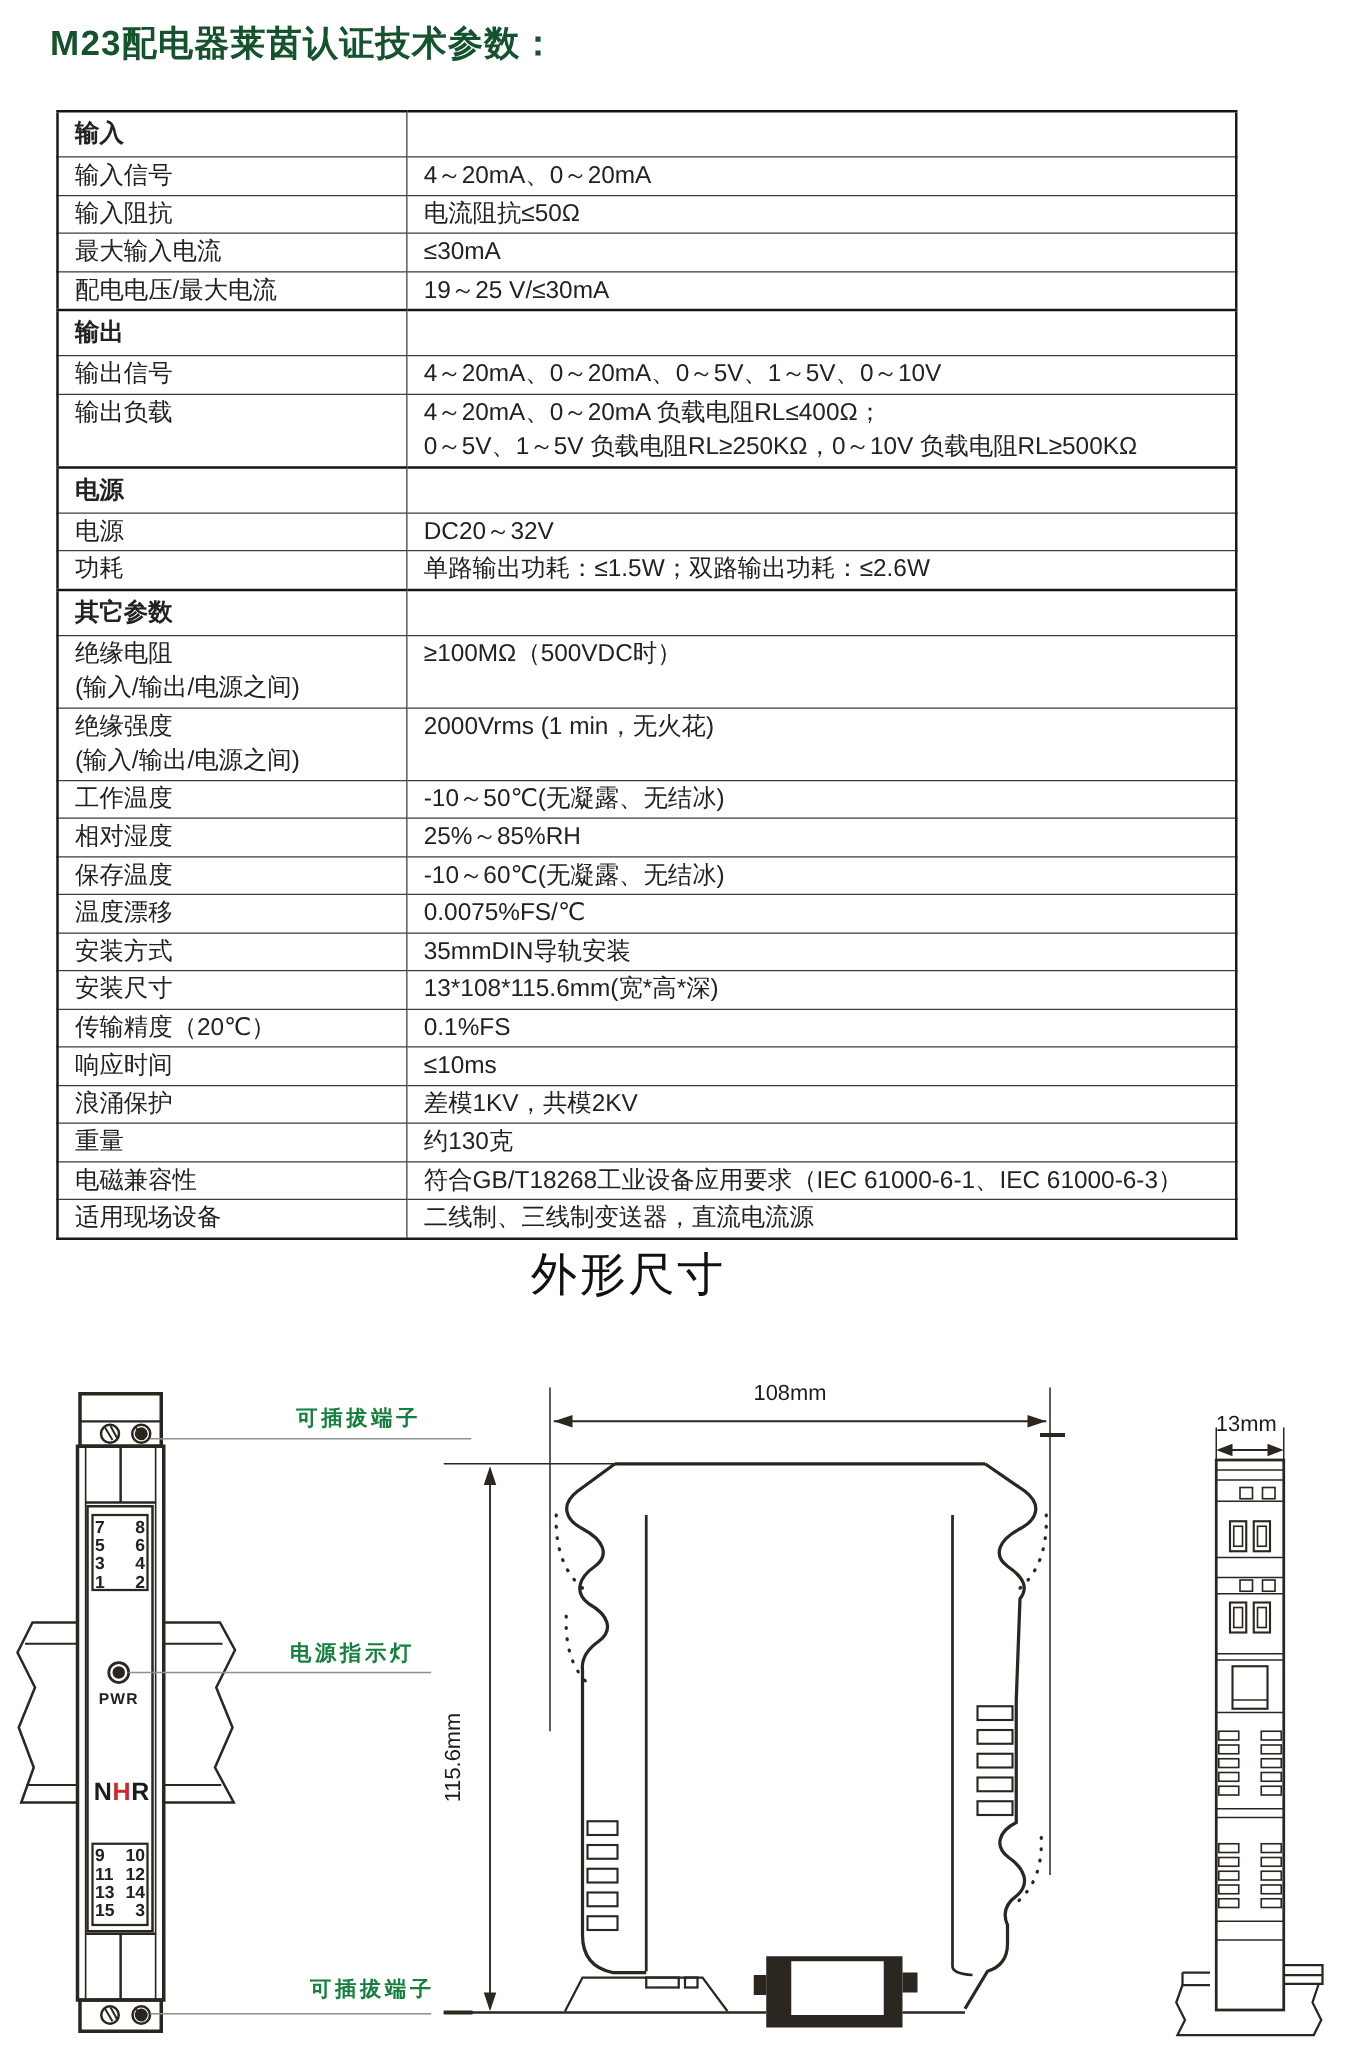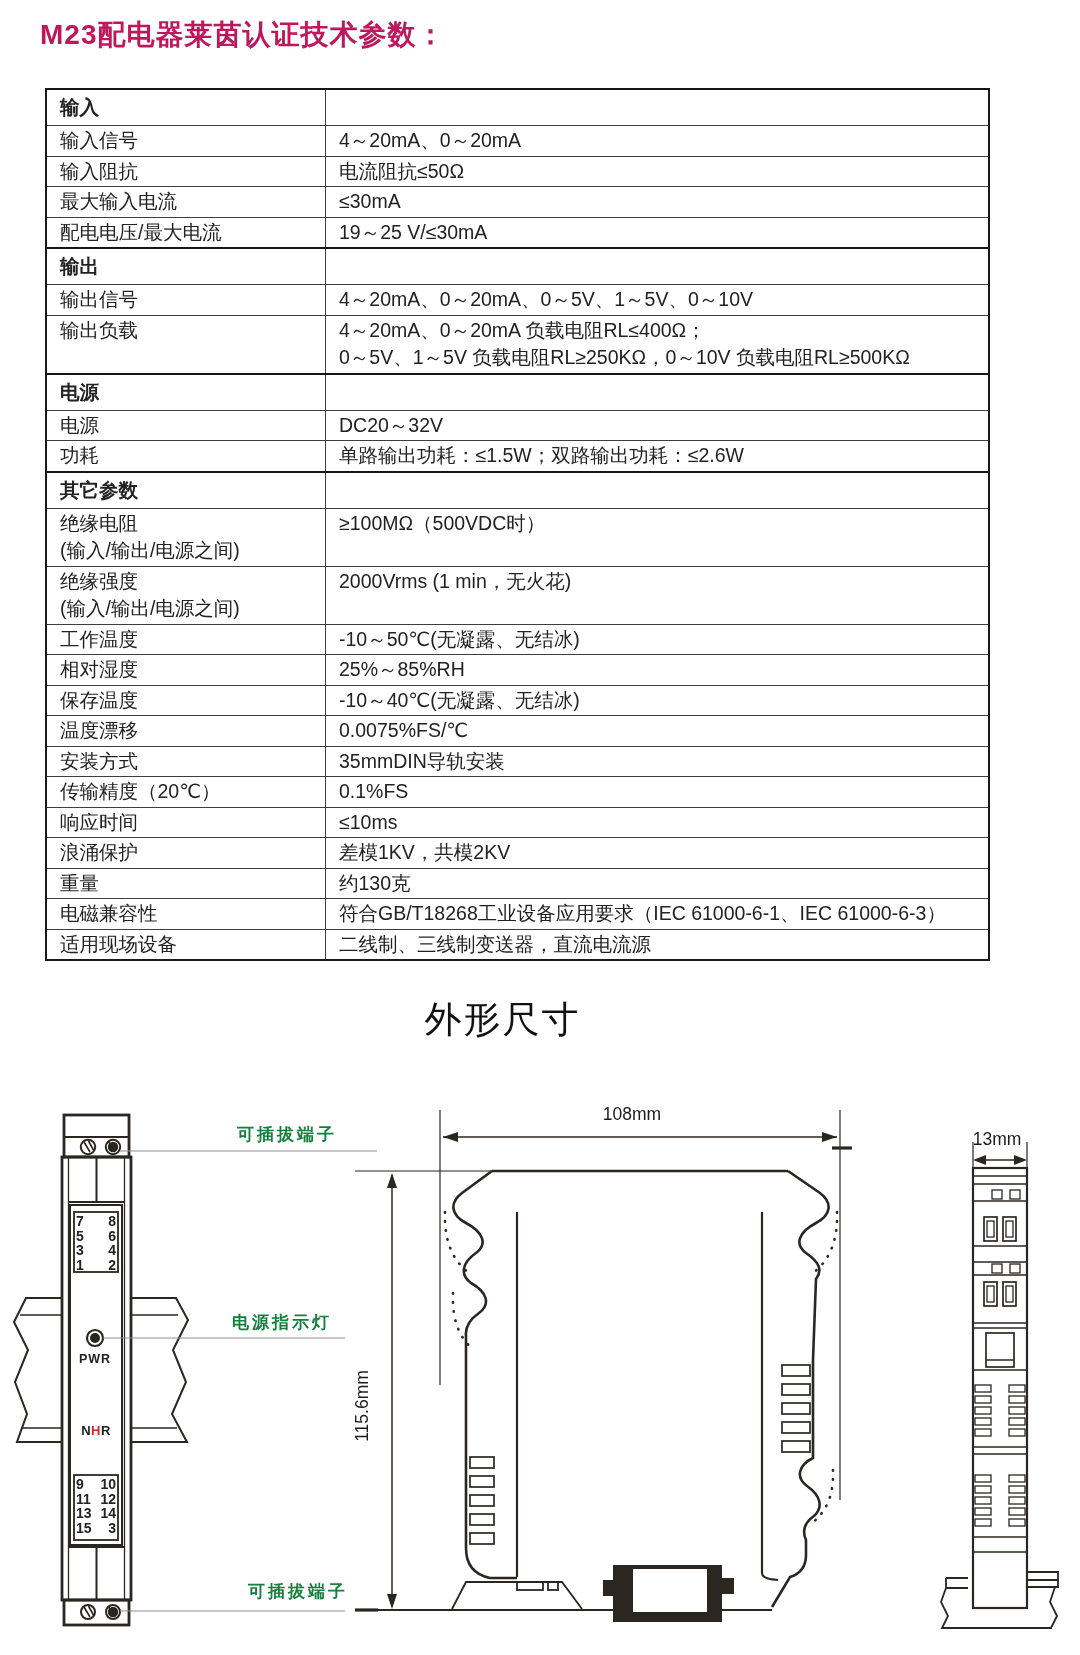--- a/index.html
+++ b/index.html
@@ -1,37 +1,37 @@
 <!DOCTYPE html>
 <html style="--brand-red: #d0262c;"><head>
 <meta charset="utf-8">
 <style>
   html,body{margin:0;padding:0;background:#ffffff;}
   body{width:1080px;height:1655px;position:relative;overflow:hidden;
        font-family:"Liberation Sans","DejaVu Sans",sans-serif;color:#1d1d1d;}
   .page-title{position:absolute;left:40px;top:16px;font-size:28px;font-weight:700;
-       letter-spacing:1px;color:#be185d;}
+       letter-spacing:1px;color:#14532d;}
   
   .spec-table{position:absolute;left:45px;top:88px;width:945px;border-collapse:collapse;
        border:2.5px solid #1a1a1a;table-layout:fixed;}
   .spec-table td{border:1.6px solid #3d3d3d;font-size:19.5px;line-height:27.5px;
        padding:1px 13px;vertical-align:top;white-space:pre-line;color:#222;}
   .spec-table td.c1{width:252px;}
   .spec-table tr.sec td{font-weight:700;line-height:33px;border-top:2.5px solid #151515;margin-left:48px;}
   
   .outline-title{position:absolute;left:0;top:995px;width:1005px;text-align:center;
        font-size:37px;font-weight:400;color:#111;letter-spacing:2px;}
   .drawing{position:absolute;left:0;top:1050px;width:1080px;height:605px;}
   .drawing svg{position:absolute;left:0;top:0;}
   .callout{position:absolute;font-size:17px;font-weight:700;letter-spacing:3px;color:#15803d;}
   .term-block{position:absolute;width:40px;display:flex;flex-direction:column;}
   .term-block .tline{display:flex;justify-content:space-between;font-size:14px;
        font-weight:600;line-height:14.6px;color:#222;}
-  .brand{position:absolute;left:75px;top:373px;width:42px;text-align:center;
-       font-size:13px;font-weight:900;letter-spacing:.5px;color:#1b1b1b;}
+  .brand{position:absolute;left:75px;top:373px;width:42px;text-align:left;
+       font-size:20px;font-weight:900;letter-spacing:.5px;color:#1b1b1b;}
   .brand .h{color:var(--brand-red,#d0262c);}
 </style>
 </head>
 <body>
 
 <div class="page-title">M23配电器莱茵认证技术参数：</div>
 
 <table class="spec-table">
   <tbody>
       <tr class="sec">
@@ -96,29 +96,33 @@
       <tr class="row">
         <td class="c1">工作温度</td>
         <td class="c2">-10～50℃(无凝露、无结冰)</td>
       </tr>
       <tr class="row">
         <td class="c1">相对湿度</td>
         <td class="c2">25%～85%RH</td>
       </tr>
       <tr class="row">
         <td class="c1">保存温度</td>
-        <td class="c2">-10～40℃(无凝露、无结冰)</td>
+        <td class="c2">-10～60℃(无凝露、无结冰)</td>
       </tr>
       <tr class="row">
         <td class="c1">温度漂移</td>
         <td class="c2">0.0075%FS/℃</td>
       </tr>
       <tr class="row">
         <td class="c1">安装方式</td>
         <td class="c2">35mmDIN导轨安装</td>
+      </tr>
+      <tr class="row">
+        <td class="c1">安装尺寸</td>
+        <td class="c2">13*108*115.6mm(宽*高*深)</td>
       </tr>
       <tr class="row">
         <td class="c1">传输精度（20℃）</td>
         <td class="c2">0.1%FS</td>
       </tr>
       <tr class="row">
         <td class="c1">响应时间</td>
         <td class="c2">≤10ms</td>
       </tr>
       <tr class="row">

